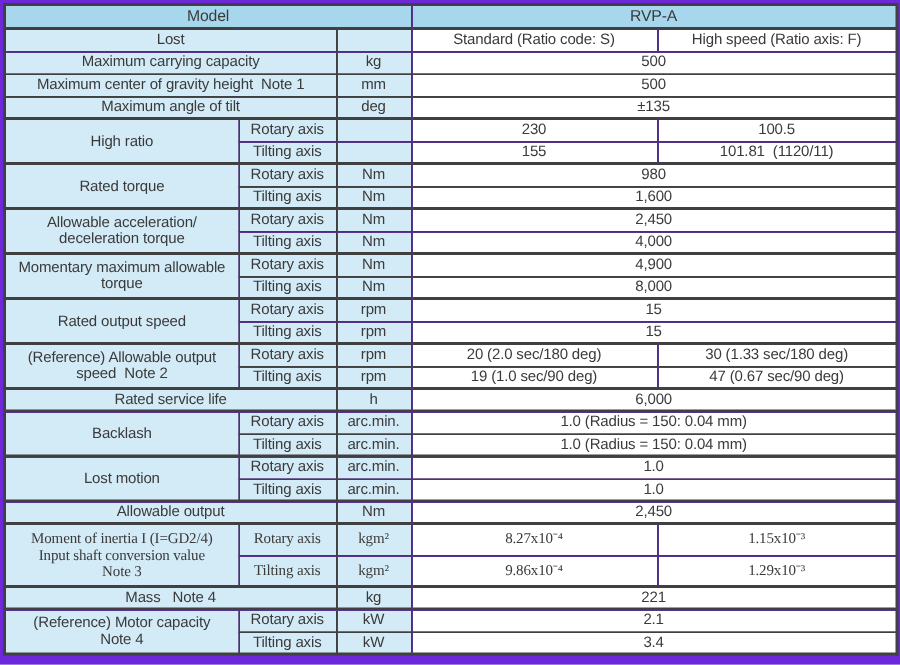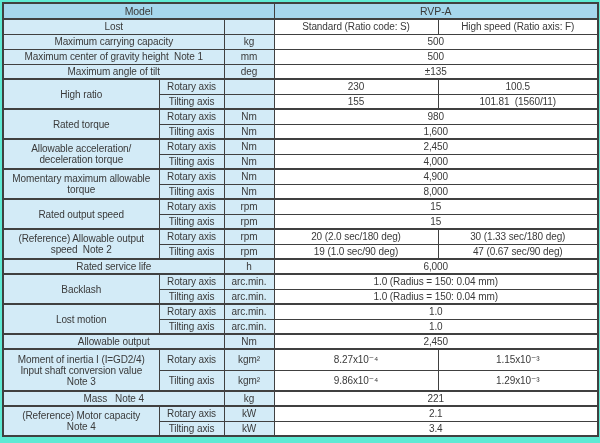--- a/index.html
+++ b/index.html
@@ -4,42 +4,42 @@
 <style>
   html, body {
     margin: 0;
     padding: 0;
     background: #ffffff;
     font-family: "Liberation Sans", "DejaVu Sans", sans-serif;
   }
   .page {
     width: 600px;
     height: 443px;
-    background: #5eead4;
+    background: #6d28d9;
     box-sizing: border-box;
     padding: 2px 0 0 2px;
   }
   table.spec {
     border-collapse: collapse;
     table-layout: fixed;
     width: 595px;
     border: 2px solid var(--bc, #404040);
   }
   table.spec td {
     border: 1px solid var(--bc, #404040);
     text-align: center;
     vertical-align: middle;
     font-size: 10px;
     color: var(--tc, #3a3a3a);
     padding: 0 2px;
     overflow: hidden;
   }
   tr.r { height: 15px; }
   tr.hdr { height: 16px; }
-  tr.tall { height: 21px; }
+  tr.tall { height: 21px; font-family: Liberation Serif, serif; }
   tr.gs > td { border-top-width: 2px; }
   td.hd { background: var(--hbg, #a6d7ed); }
   td.lb { background: var(--lbg, #d3ebf7); }
   td.vl { background: #ffffff; }
   td.hd .t { font-size: 10.5px; }
   .t {
     display: inline-block;
     white-space: pre-wrap;
     line-height: 11px;
     letter-spacing: -0.1px;
@@ -87,21 +87,21 @@
           <td rowspan="2" class="lb"><span class="t">High ratio</span></td>
           <td class="lb"><span class="t">Rotary axis</span></td>
           <td class="lb"><span class="t"></span></td>
           <td class="vl"><span class="t">230</span></td>
           <td class="vl"><span class="t">100.5</span></td>
         </tr>
         <tr class="r">
           <td class="lb"><span class="t">Tilting axis</span></td>
           <td class="lb"><span class="t"></span></td>
           <td class="vl"><span class="t">155</span></td>
-          <td class="vl"><span class="t">101.81  (1560/11)</span></td>
+          <td class="vl"><span class="t">101.81  (1120/11)</span></td>
         </tr>
         <tr class="r gs">
           <td rowspan="2" class="lb"><span class="t">Rated torque</span></td>
           <td class="lb"><span class="t">Rotary axis</span></td>
           <td class="lb"><span class="t">Nm</span></td>
           <td colspan="2" class="vl"><span class="t">980</span></td>
         </tr>
         <tr class="r">
           <td class="lb"><span class="t">Tilting axis</span></td>
           <td class="lb"><span class="t">Nm</span></td>

